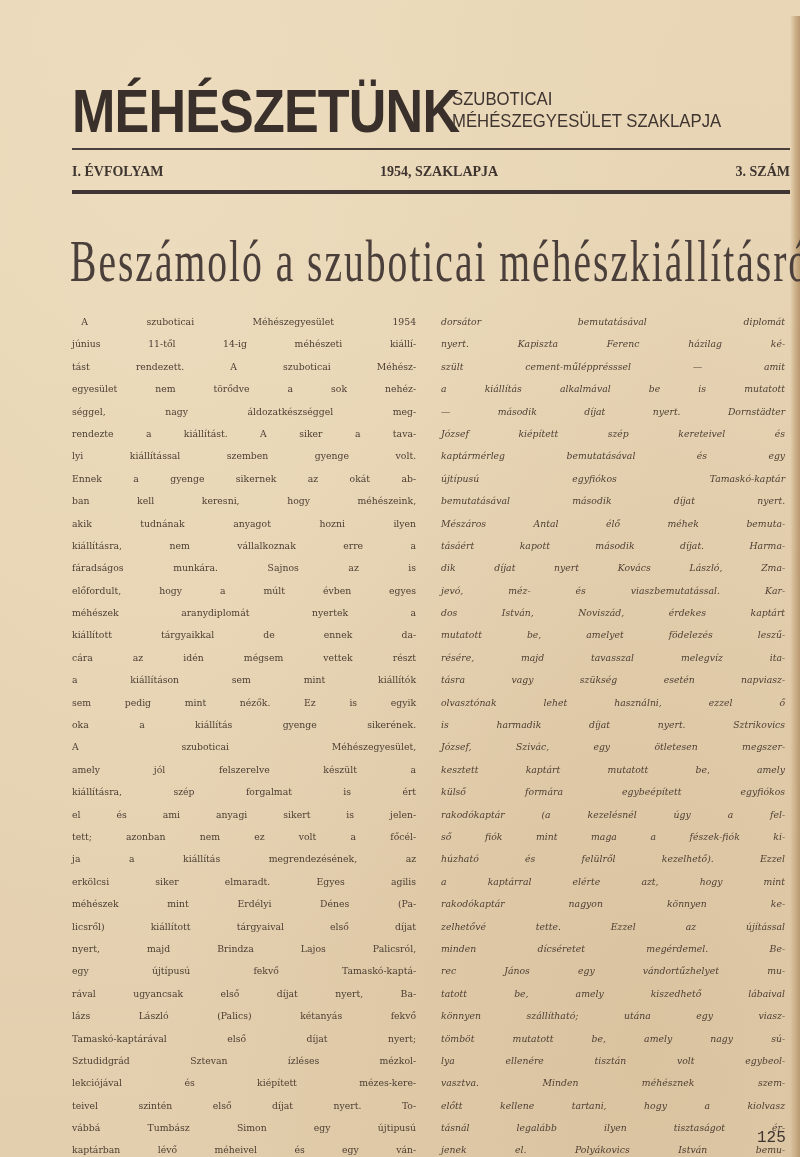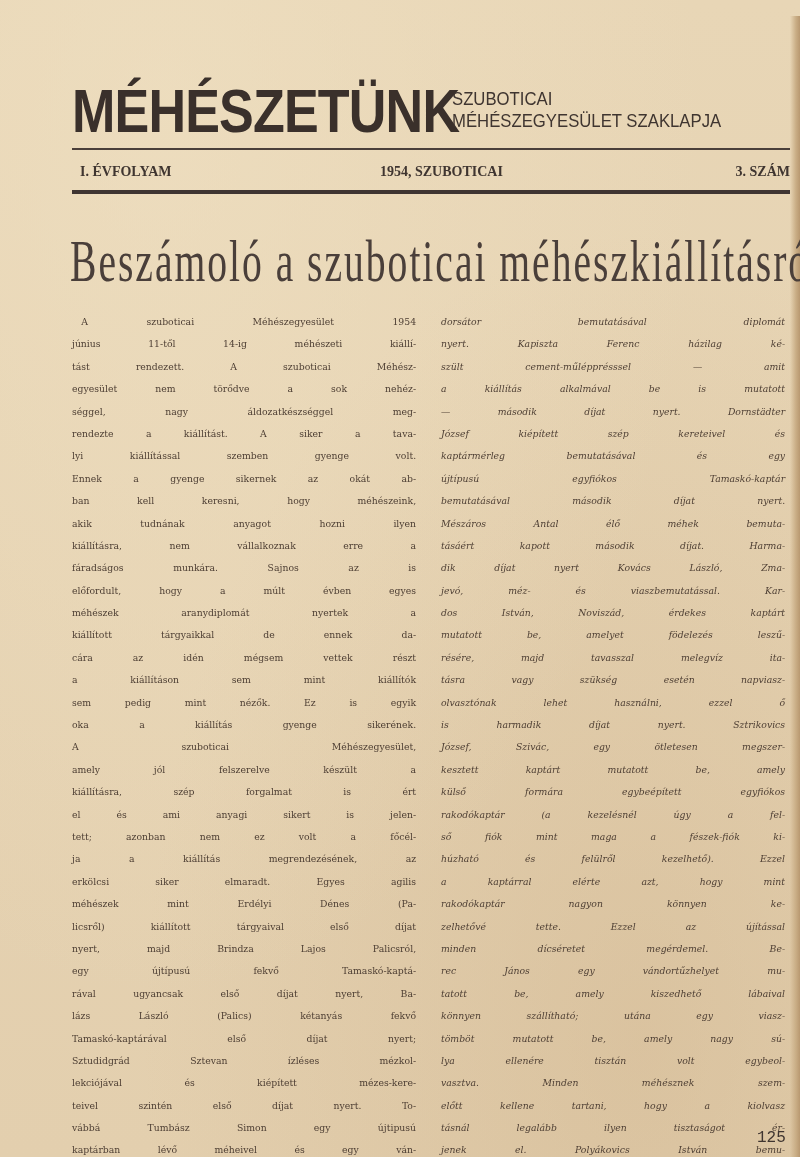--- a/index.html
+++ b/index.html
@@ -36,21 +36,21 @@
   .rule-thin {
     position: absolute; left: 72px; top: 132px; width: 718px; height: 2px;
     background: #4a3f3a;
   }
   .issue-line {
     position: absolute; left: 72px; top: 148px; width: 718px; height: 20px;
     font-family: "Liberation Serif", serif; font-weight: bold; font-size: 14px;
     color: #3f3530;
   }
   .issue-line span { position: absolute; top: 0; white-space: nowrap; }
-  .issue-vol { left: 0; margin-left: 8px; }
+  .issue-vol { left: 0; }
   .issue-date { left: 308px; }
   .issue-num { right: 0; }
   .rule-thick {
     position: absolute; left: 72px; top: 174px; width: 718px; height: 4px;
     background: #3f3532;
   }
   .headline {
     position: absolute; left: 70px; top: 214px; width: 730px;
     font-family: "Liberation Serif", serif; font-size: 60px; line-height: 62px;
     color: #4a3f3a; white-space: nowrap;
@@ -88,21 +88,21 @@
     <div class="mast-sub">
       <div>SZUBOTICAI</div>
       <div>MÉHÉSZEGYESÜLET SZAKLAPJA</div>
     </div>
   </div>
 
   <div class="rule-thin"></div>
 
   <div class="issue-line">
     <span class="issue-vol">I. ÉVFOLYAM</span>
-    <span class="issue-date">1954, SZUBOTICAI</span>
+    <span class="issue-date">1954, SZAKLAPJA</span>
     <span class="issue-num">3. SZÁM</span>
   </div>
 
   <div class="rule-thick"></div>
 
   <h1 class="headline" style="margin:0;font-weight:normal;">Beszámoló a szuboticai méhészkiállításról</h1>
 
   <div class="col col-left" id="col-left">
       <span class="line first">A szuboticai Méhészegyesület 1954</span>
       <span class="line">június 11-től 14-ig méhészeti kiállí-</span>

